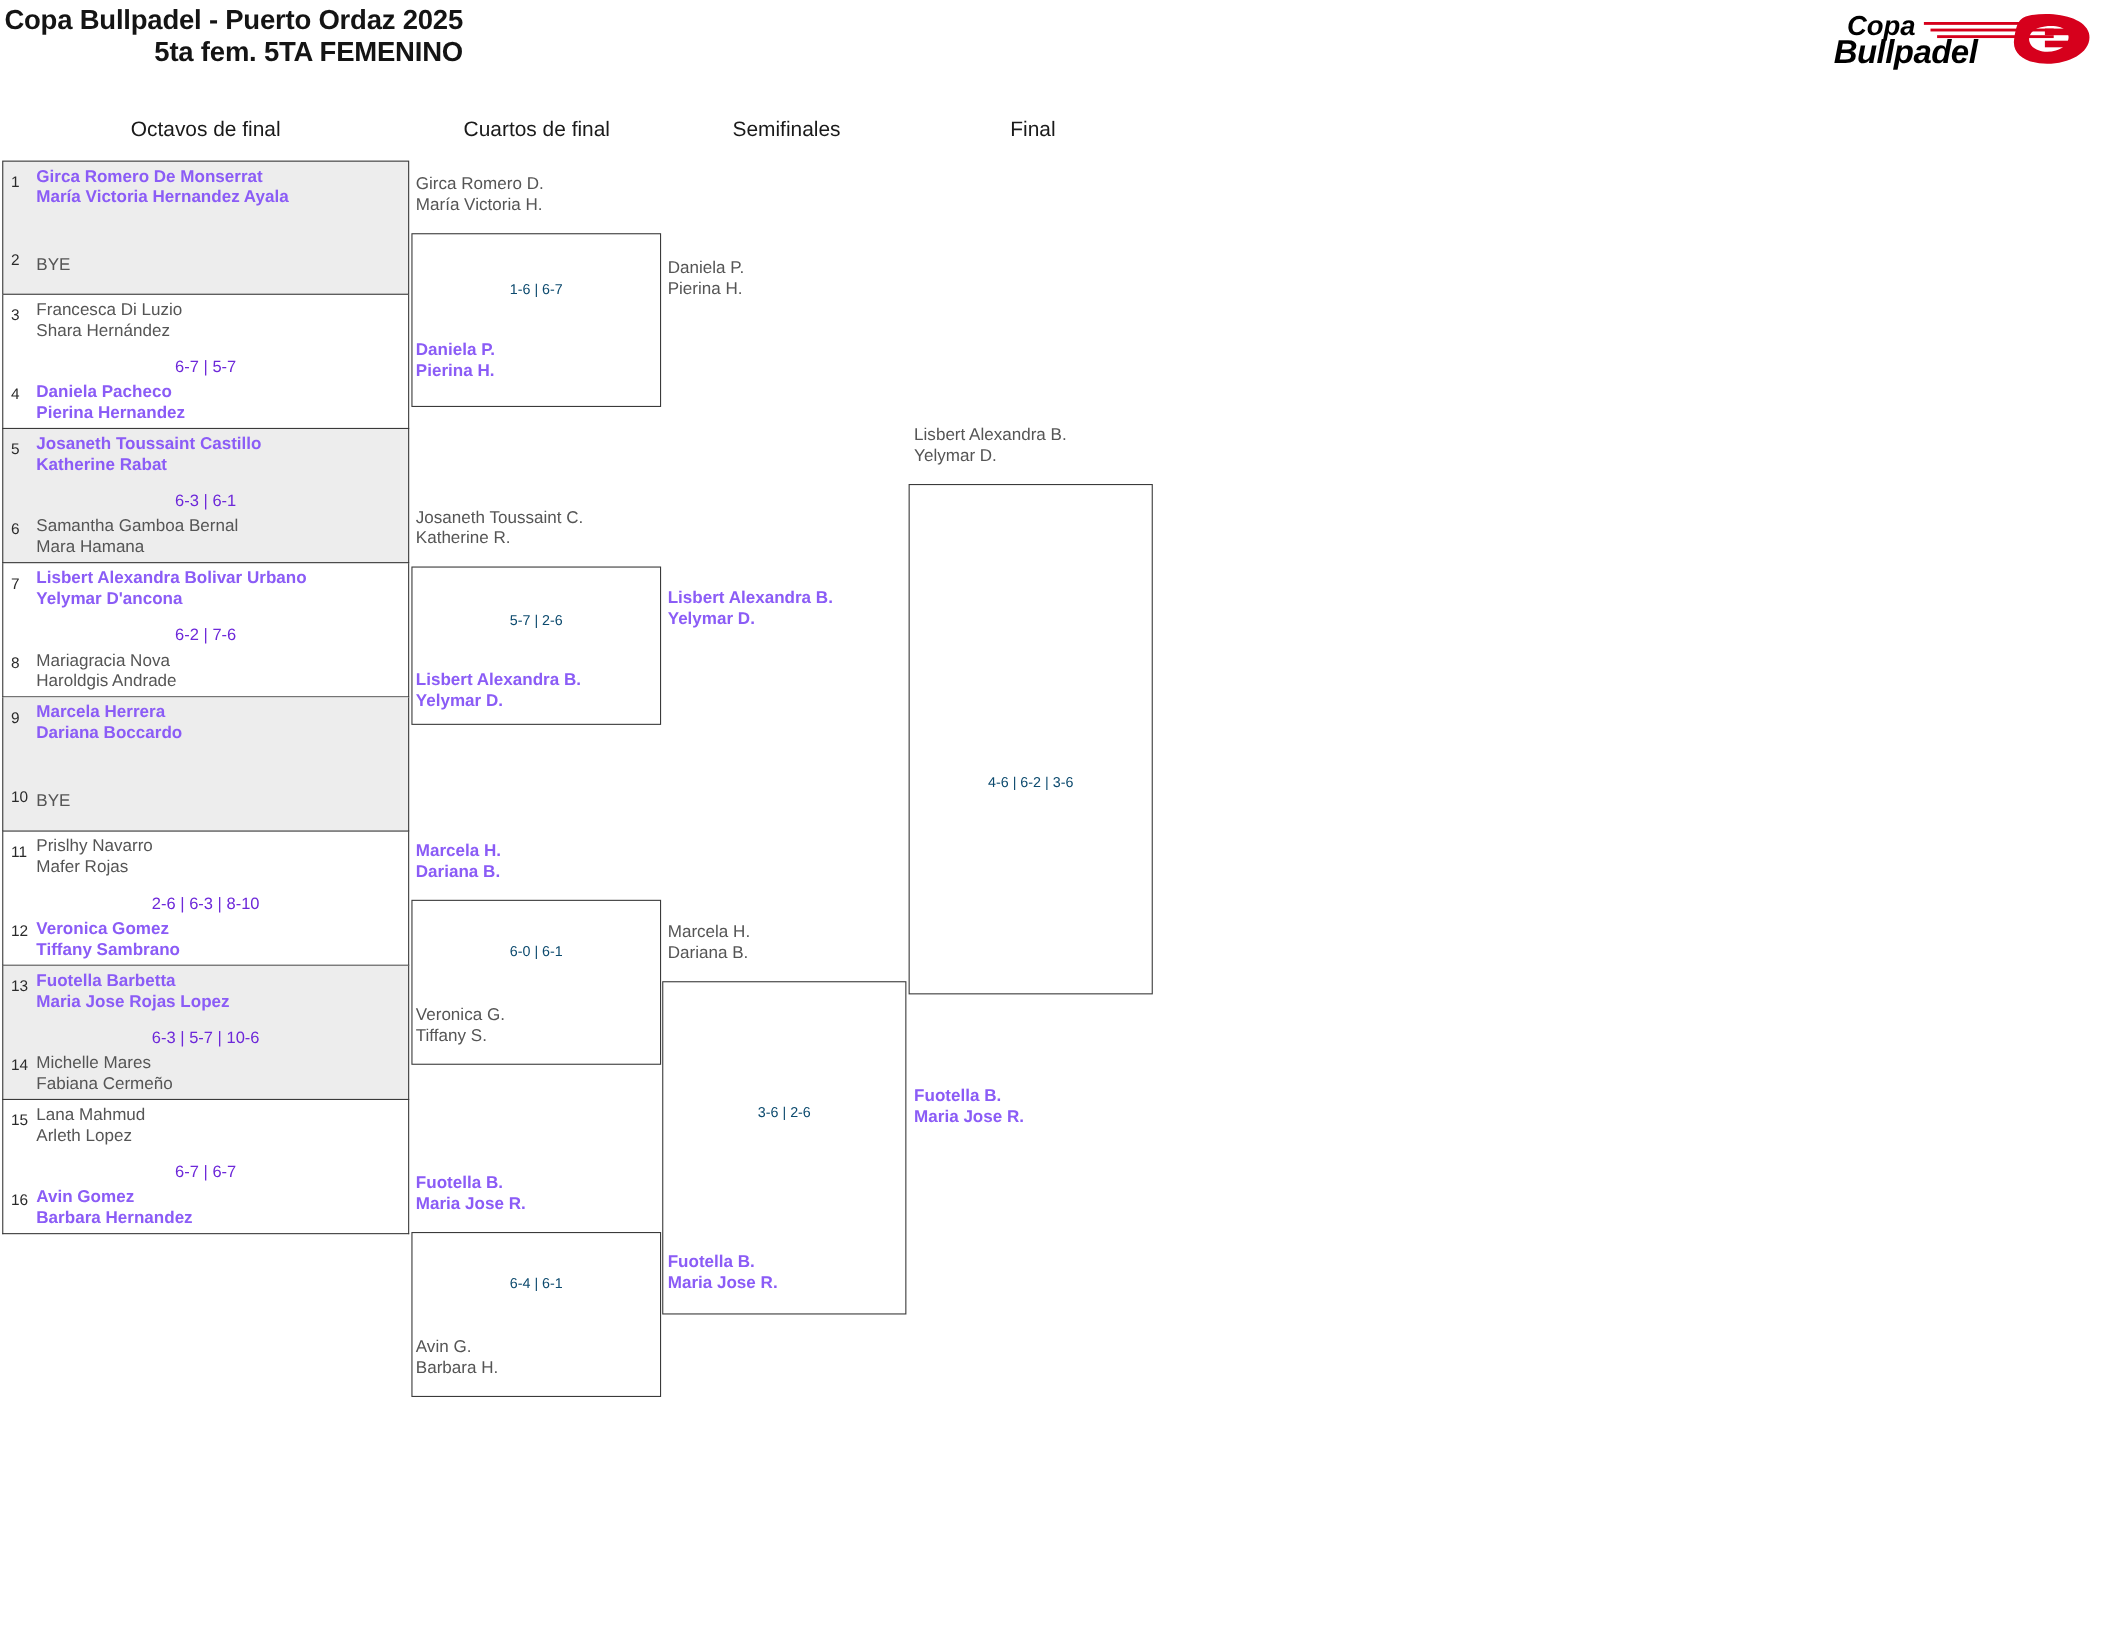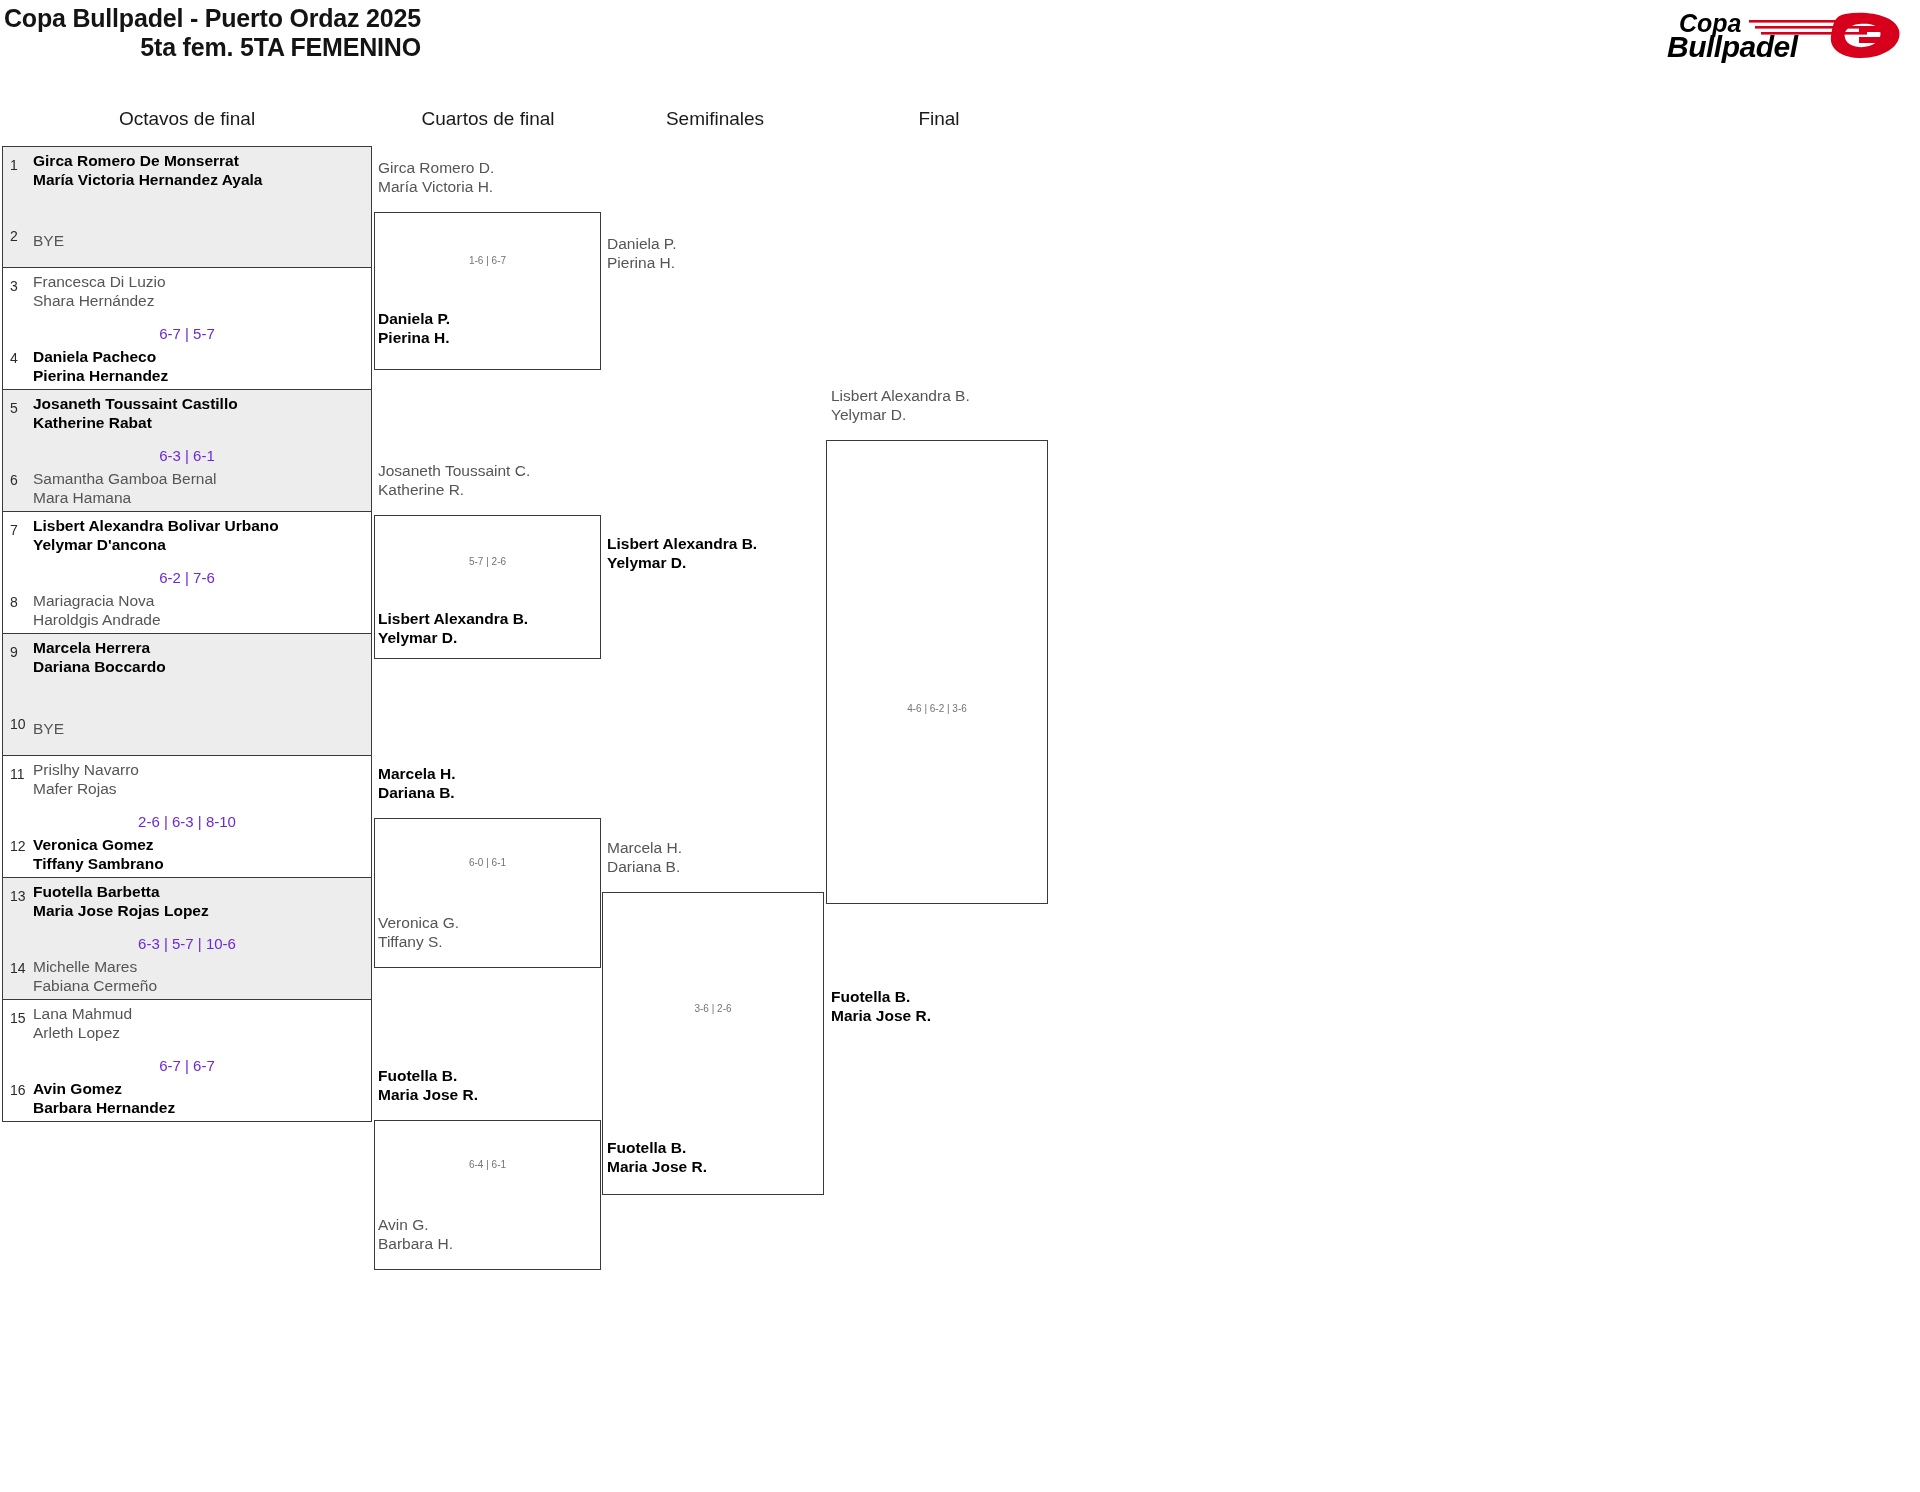--- a/index.html
+++ b/index.html
@@ -44,35 +44,35 @@
   .seed.top { top: 10px; }
   .seed.bot { bottom: 23px; }
 
   .team {
     position: absolute; left: 30px; font-size: 15.5px; line-height: 19px;
     white-space: nowrap;
   }
   .team.top { top: 4px; }
   .team.bot { bottom: 4px; }
   .team.single { bottom: 17px; }
-  .win  { font-weight: 700; color: #000000; }
+  .win  { font-weight: 700; color: #8b5cf6; }
   .lose { font-weight: 400; color: #555555; }
 
   .r1-score {
     position: absolute; left: 0; right: 0; top: 57px;
     text-align: center; font-size: 15px; color: #6d28d9;
   }
 
   
   .bx {
     position: absolute; border: 1.3px solid #3a3a3a; background: transparent;
   }
   .bx-score {
     position: absolute; left: 0; right: 0;
-    text-align: center; font-size: 10px; color: #737373;
+    text-align: center; font-size: 13px; color: #0c4a6e;
   }
   .node {
     position: absolute; font-size: 15.5px; line-height: 19px; white-space: nowrap;
   }
   .node div { display: block; }
 </style>
 </head>
 <body>
 
 <div id="root">

